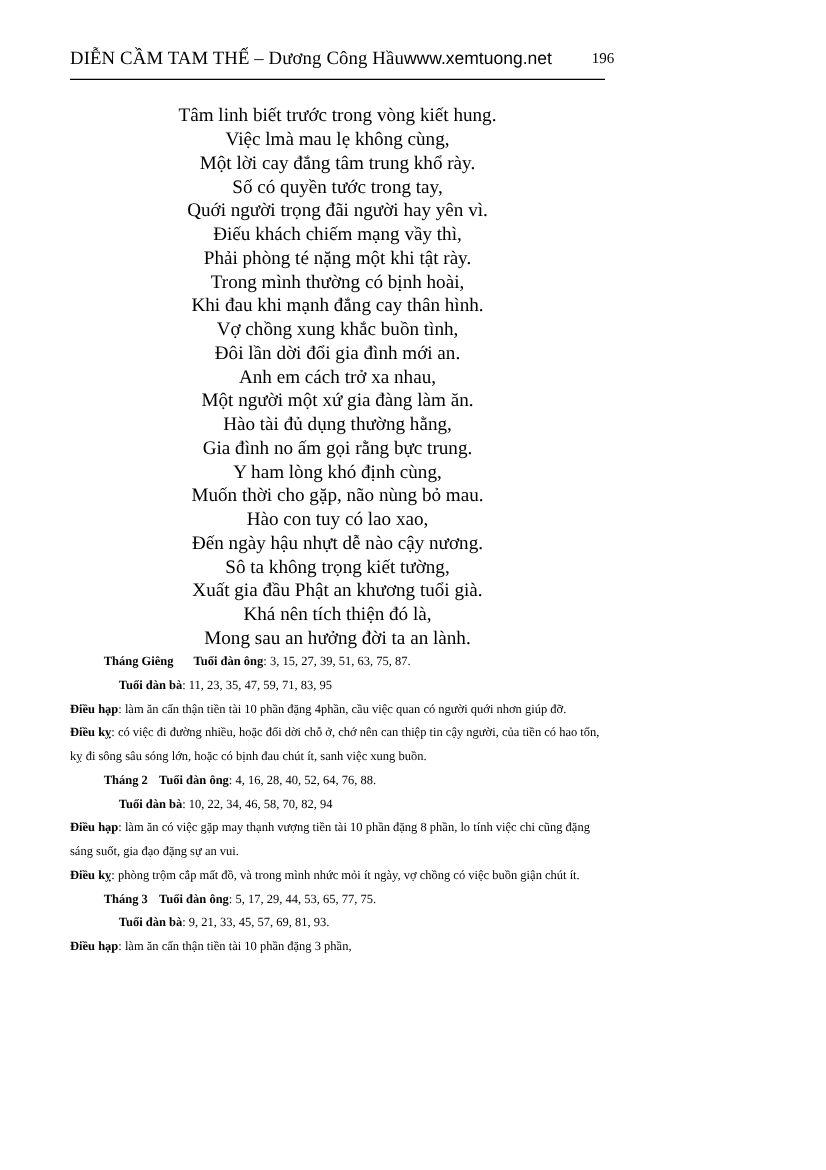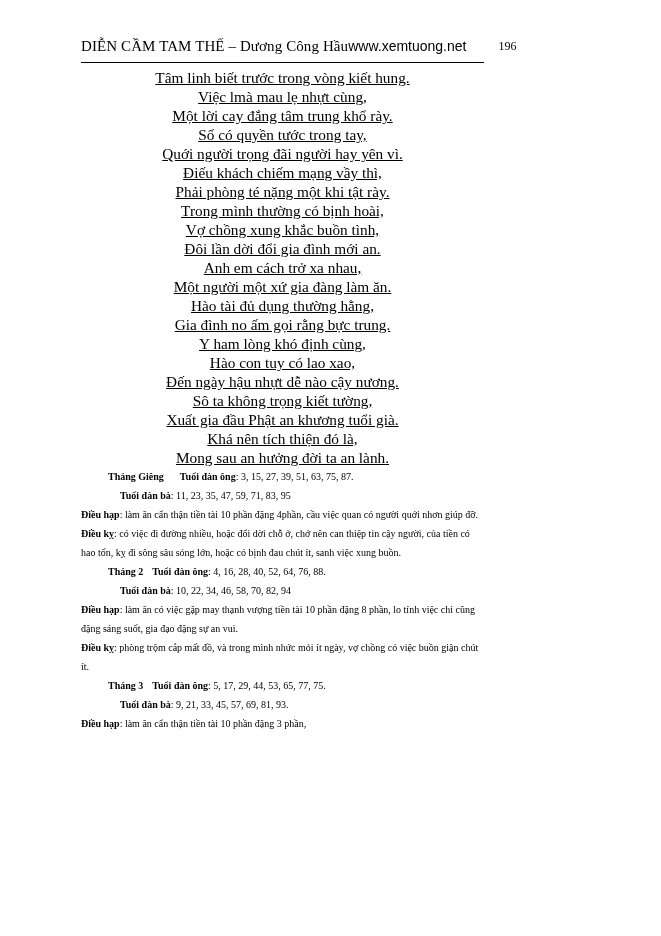--- a/index.html
+++ b/index.html
@@ -3,21 +3,21 @@
 <meta charset="utf-8">
 <style>
   html, body { margin: 0; padding: 0; background: #ffffff; }
   .page {
     width: 538px;
     height: 936px;
     box-sizing: border-box;
     background: #ffffff;
     color: #000000;
     font-family: "Liberation Serif", "DejaVu Serif", serif;
-    padding: 37px 54px 0 81px;
+    padding: 37px 54px 0 56px;
     overflow: hidden;
   }
   .header {
     display: flex;
     justify-content: space-between;
     align-items: baseline;
     font-size: 15px;
     line-height: 19px;
     white-space: nowrap;
   }
@@ -27,25 +27,24 @@
     font-family: "Liberation Sans", "DejaVu Sans", sans-serif;
     font-size: 14px;
   }
   .pagenum { margin-left: 32px; margin-right: 12px; font-size: 12px; }
   .rule {
     border: none;
     border-top: 1.6px solid #000000;
     margin: 6px 0 0 0;
   }
   .poem {
-    margin-top: 5px;
+    margin-top: 19px;
     text-align: center;
     font-size: 15.3px;
     line-height: 19px;
-    text-decoration: underline;
   }
   .poem-line { white-space: nowrap; }
   .body-text {
     font-size: 10px;
     line-height: 19px;
   }
   .body-text p { margin: 0; }
   b.lbl { font-weight: bold; }
   .month-line { padding-left: 27px; }
   .women-line { padding-left: 39px; }
@@ -61,34 +60,36 @@
     <span class="header-title">DIỄN CẦM TAM THẾ – Dương Công Hầu</span>
     <span class="header-right">
       <span class="website">www.xemtuong.net</span>
       <span class="pagenum">196</span>
     </span>
   </div>
   <hr class="rule">
 
   <div class="poem">
     <div class="poem-line">Tâm linh biết trước trong vòng kiết hung.</div>
-    <div class="poem-line">Việc lmà mau lẹ nhựt cùng,</div>
+    <div class="poem-line">Việc lmà mau lẹ không cùng,</div>
     <div class="poem-line">Một lời cay đắng tâm trung khổ rày.</div>
     <div class="poem-line">Số có quyền tước trong tay,</div>
     <div class="poem-line">Quới người trọng đãi người hay yên vì.</div>
     <div class="poem-line">Điếu khách chiếm mạng vầy thì,</div>
     <div class="poem-line">Phải phòng té nặng một khi tật rày.</div>
     <div class="poem-line">Trong mình thường có bịnh hoài,</div>
+    <div class="poem-line">Khi đau khi mạnh đắng cay thân hình.</div>
     <div class="poem-line">Vợ chồng xung khắc buồn tình,</div>
     <div class="poem-line">Đôi lần dời đổi gia đình mới an.</div>
     <div class="poem-line">Anh em cách trở xa nhau,</div>
     <div class="poem-line">Một người một xứ gia đàng làm  ăn.</div>
     <div class="poem-line">Hào tài đủ dụng thường hằng,</div>
     <div class="poem-line">Gia đình no ấm gọi rằng bực trung.</div>
     <div class="poem-line">Y ham lòng khó định cùng,</div>
+    <div class="poem-line">Muốn thời cho gặp, não nùng bỏ mau.</div>
     <div class="poem-line">Hào con tuy có lao xao,</div>
     <div class="poem-line">Đến ngày hậu nhựt dễ nào cậy nương.</div>
     <div class="poem-line">Sô ta không trọng kiết tường,</div>
     <div class="poem-line">Xuất gia đầu Phật an khương tuổi già.</div>
     <div class="poem-line">Khá nên tích thiện đó là,</div>
     <div class="poem-line">Mong sau an hưởng đời ta an lành.</div>
   </div>
 
   <div class="body-text">
 

